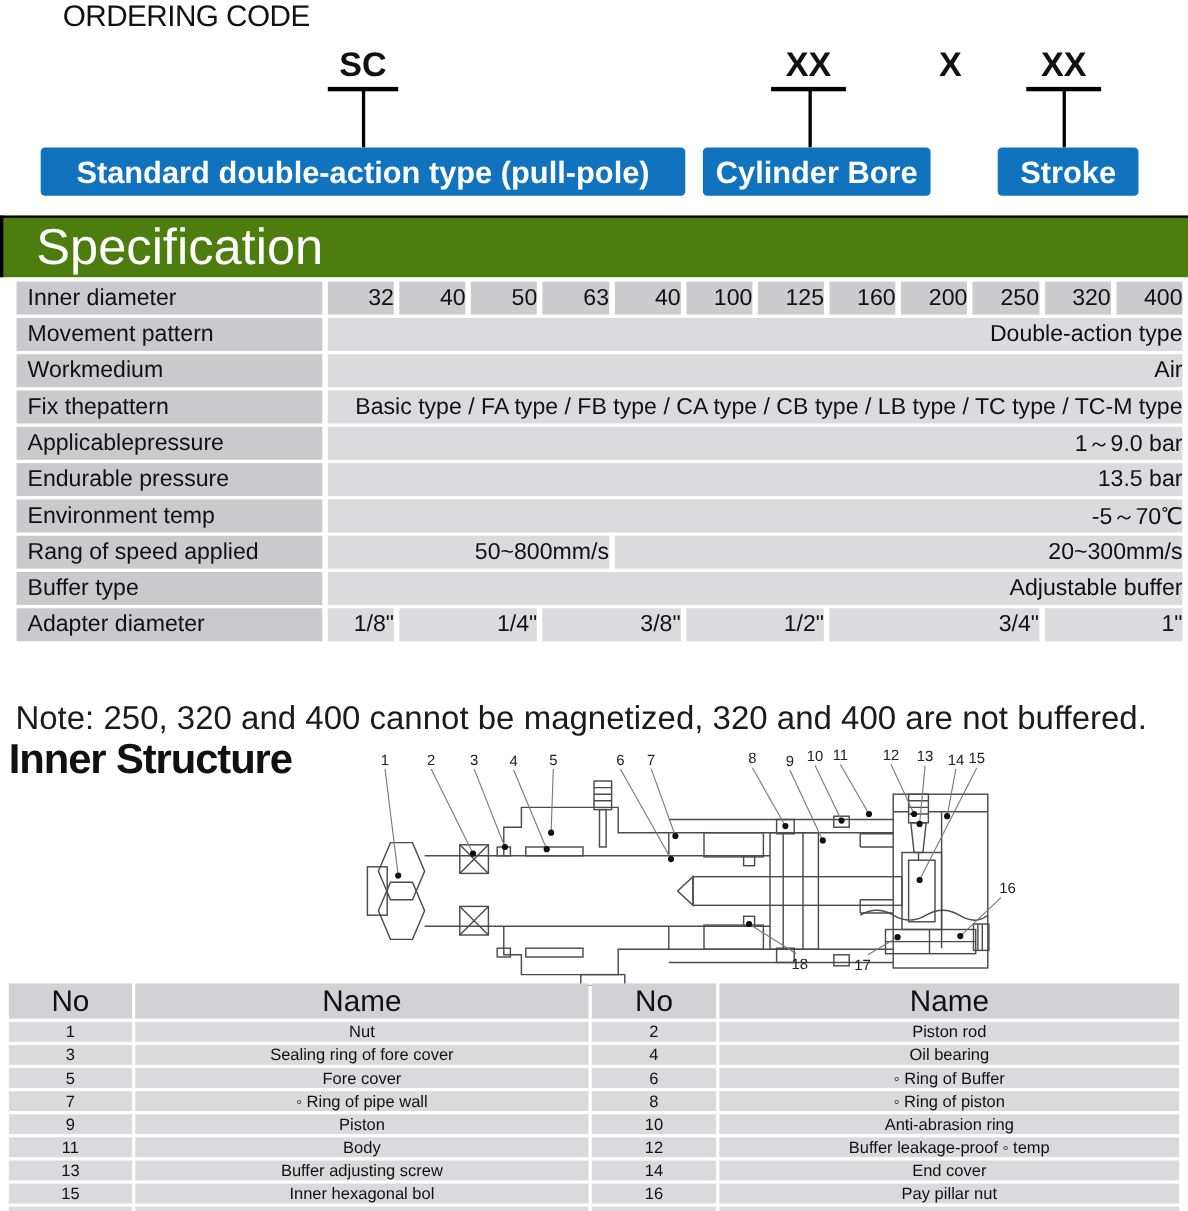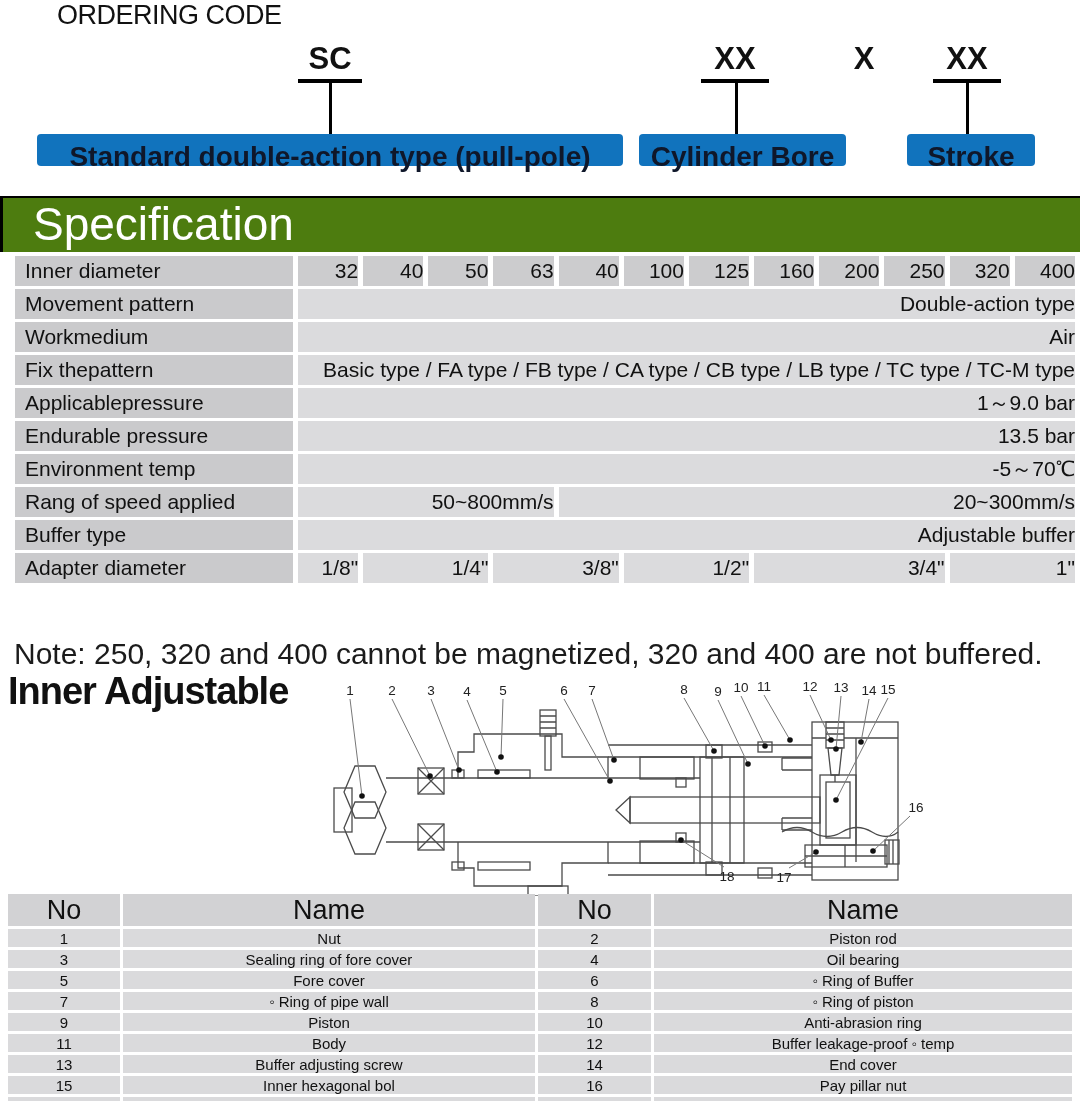--- a/index.html
+++ b/index.html
@@ -5,21 +5,21 @@
   * { margin:0; padding:0; box-sizing:border-box; }
   html,body { background:#fff; }
   body { font-family:"Liberation Sans", sans-serif; color:#111; }
   .page { position:relative; width:1080px; height:1101px; overflow:hidden; background:#fff; }
 
   
   .oc-title { position:absolute; left:16px; top:0px; font-size:27px; font-weight:normal; letter-spacing:-0.5px;margin-left:41px; }
   .code-letter { position:absolute; top:42px; font-size:31px; font-weight:bold; text-align:center; line-height:34px; }
   .code-letter.u { border-bottom:4px solid #000; padding-bottom:3px; }
   .vline { position:absolute; top:80px; height:54px; width:3px; background:#000; }
-  .obox { position:absolute; top:134px; height:32px; background:#1173BD; color:#0f172a;
+  .obox { position:absolute; top:134px; height:44px; background:#1173BD; color:#ffffff;
           font-weight:bold; font-size:28px; line-height:45px; text-align:center;
           border-radius:4px; white-space:nowrap; }
 
   
   .spec-banner { position:absolute; left:0; top:196px; width:1080px; height:56px;
                  background:#4d7c0f; border-top:2px solid #000; border-left:3px solid #000;
                  color:#fff; font-size:46px; line-height:52px; padding-left:30px; }
   table.spec { position:absolute; left:10px; top:253px; width:1070px;
                border-collapse:separate; border-spacing:5px 3px; table-layout:fixed; }
   table.spec td { height:30px; font-size:21px; white-space:nowrap; overflow:hidden; }
@@ -134,21 +134,21 @@
       <td class="val" colspan="2">3/8"</td>
       <td class="val" colspan="2">1/2"</td>
       <td class="val" colspan="3">3/4"</td>
       <td class="val" colspan="2">1"</td>
     </tr>
   </tbody>
     </table>
 
   <div class="note">Note: 250, 320 and 400 cannot be magnetized, 320 and 400 are not buffered.</div>
 
-  <div class="is-title">Inner Adjustable</div>
+  <div class="is-title">Inner Structure</div>
 
   <svg class="diagram" viewBox="330 674 620 222">
     <g stroke="#4b4b4b" stroke-width="1.3" fill="none">
 
       <rect x="334" y="788" width="18" height="44"></rect>
       <polygon points="344,792 355,766 375,766 386,792 375,818 355,818"></polygon>
       <polygon points="344,828 355,802 375,802 386,828 375,854 355,854"></polygon>
       <path d="M386,778 H448 M386,842 H448"></path>
 
       <rect x="418" y="768" width="26" height="26"></rect>

